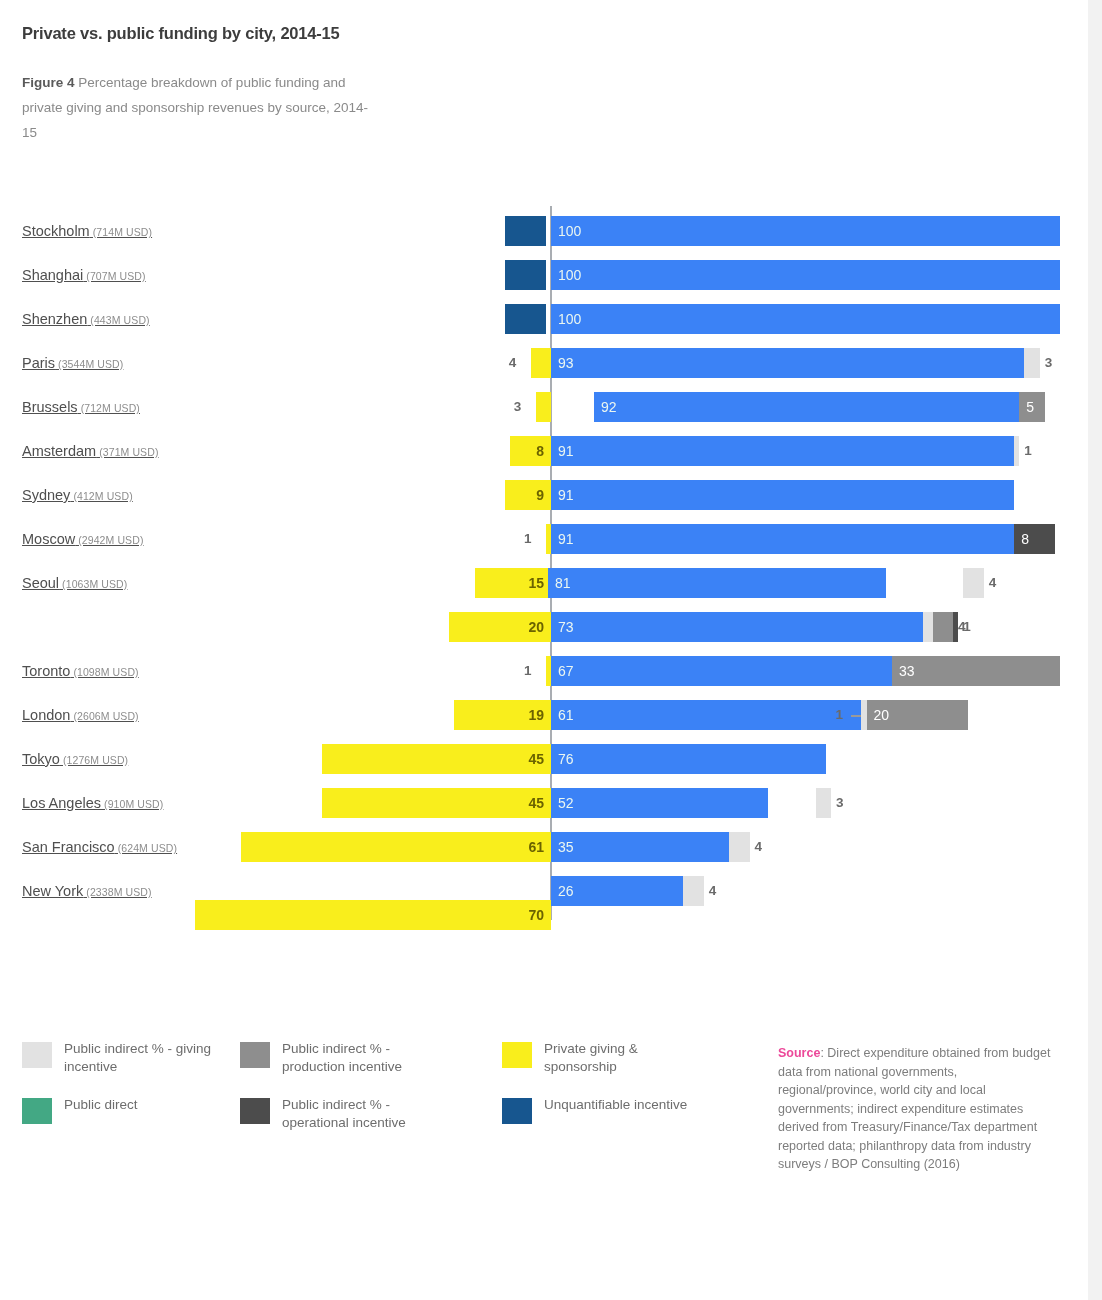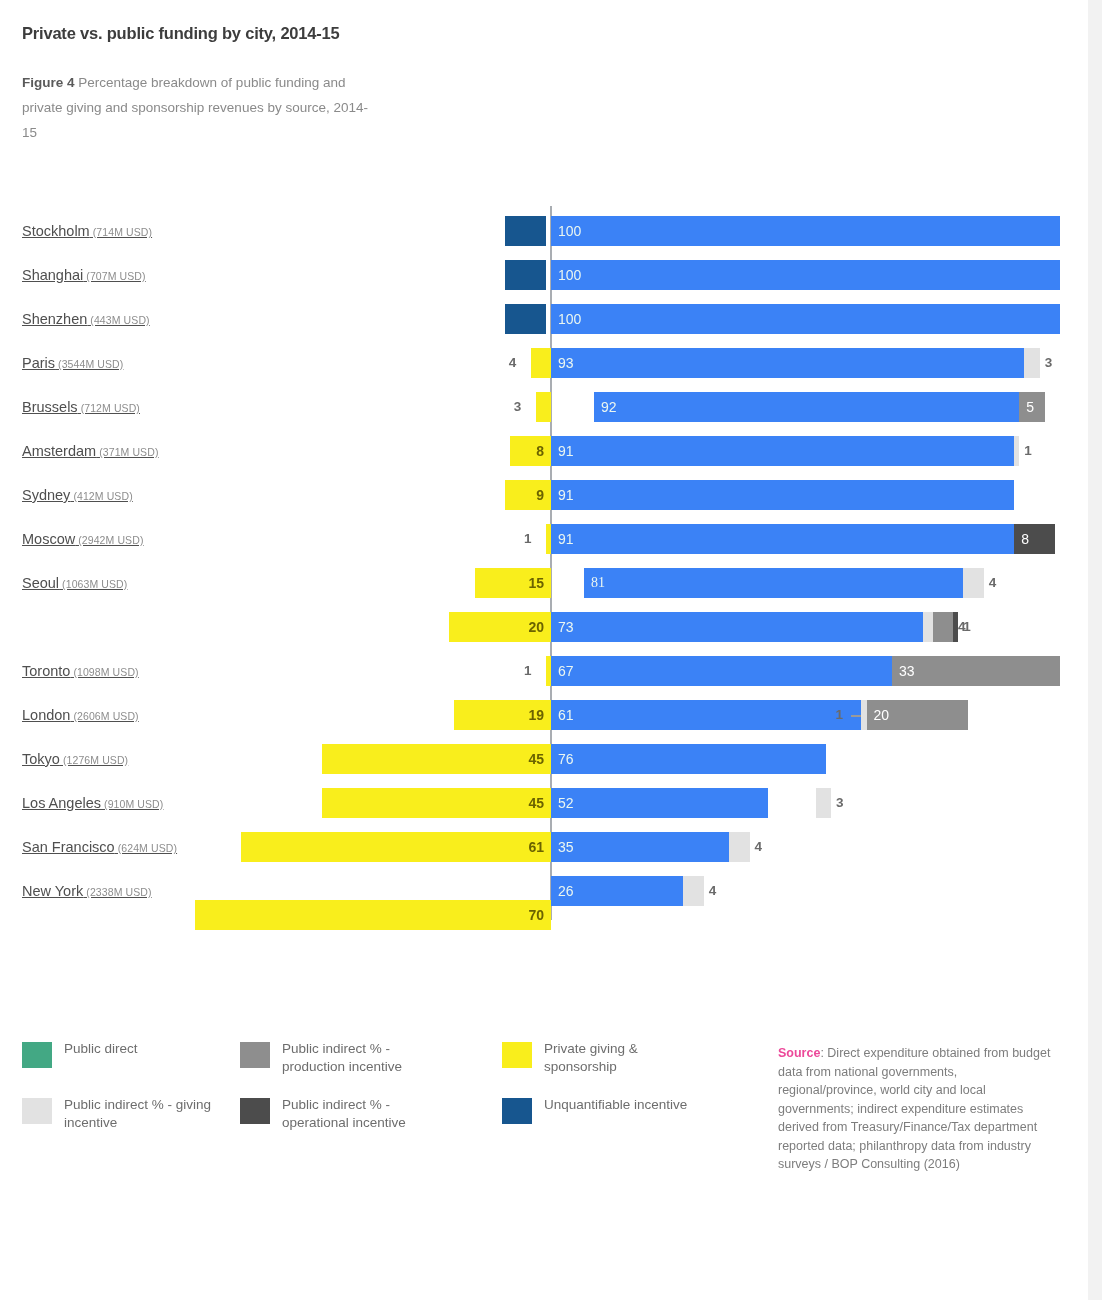--- a/index.html
+++ b/index.html
@@ -161,21 +161,21 @@
       </div>
       <div class="seg c-dkgray" style="left: 1014.19px; width: 40.72px;">
         <span class="v inL">8</span>
       </div>
     </div>
     <div class="row" style="top: 568px;">
       <div class="citylabel"><span>Seoul</span><span class="amt"> (1063M USD)</span></div>
       <div class="seg c-yellow" style="left: 474.65px; width: 76.35px;">
         <span class="v inR">15</span>
       </div>
-      <div class="seg c-green" style="left: 584px; width: 392px; font-family: Liberation Serif, serif;">
+      <div class="seg c-green" style="left: 548px; width: 338px;">
         <span class="v inL">81</span>
       </div>
       <div class="seg c-ltgray" style="left: 963.29px; width: 20.36px;"></div>
       <div class="v-ext" style="left: 988.65px;">4</div>
     </div>
     <div class="row" style="top: 612px;">
       <div class="seg c-yellow" style="left: 449.2px; width: 101.8px;">
         <span class="v inR">20</span>
       </div>
       <div class="seg c-green" style="left: 551px; width: 371.57px;">
@@ -254,26 +254,26 @@
         <span class="v inL">26</span>
       </div>
       <div class="seg c-ltgray" style="left: 683.34px; width: 20.36px;"></div>
       <div class="v-ext" style="left: 708.7px;">4</div>
     </div>
   </div>
 
 <div class="legend" id="legend">
     <div class="legcol" style="left: 0px; width: 210px;">
       <div class="legitem">
+        <span class="swatch" style="background: rgb(226, 226, 226);"></span>
+        <span class="legtext">Public indirect % - giving incentive</span>
+      </div>
+      <div class="legitem">
         <span class="swatch" style="background: rgb(67, 168, 132);"></span>
         <span class="legtext">Public direct</span>
-      </div>
-      <div class="legitem">
-        <span class="swatch" style="background: rgb(226, 226, 226);"></span>
-        <span class="legtext">Public indirect % - giving incentive</span>
       </div>
     </div>
     <div class="legcol" style="left: 218px; width: 210px;">
       <div class="legitem">
         <span class="swatch" style="background: rgb(142, 142, 142);"></span>
         <span class="legtext">Public indirect % - production incentive</span>
       </div>
       <div class="legitem">
         <span class="swatch" style="background: rgb(76, 76, 76);"></span>
         <span class="legtext">Public indirect % - operational incentive</span>

